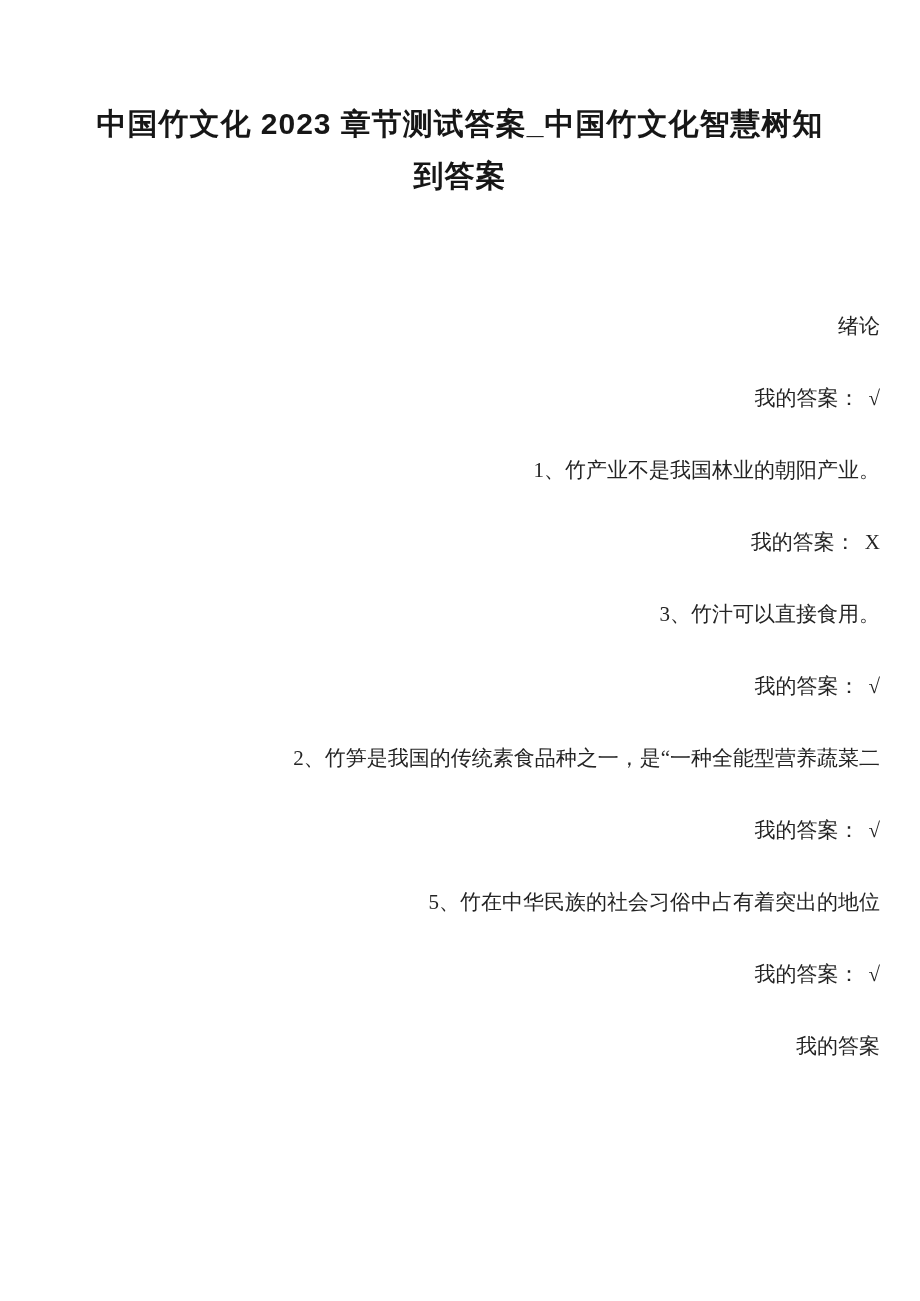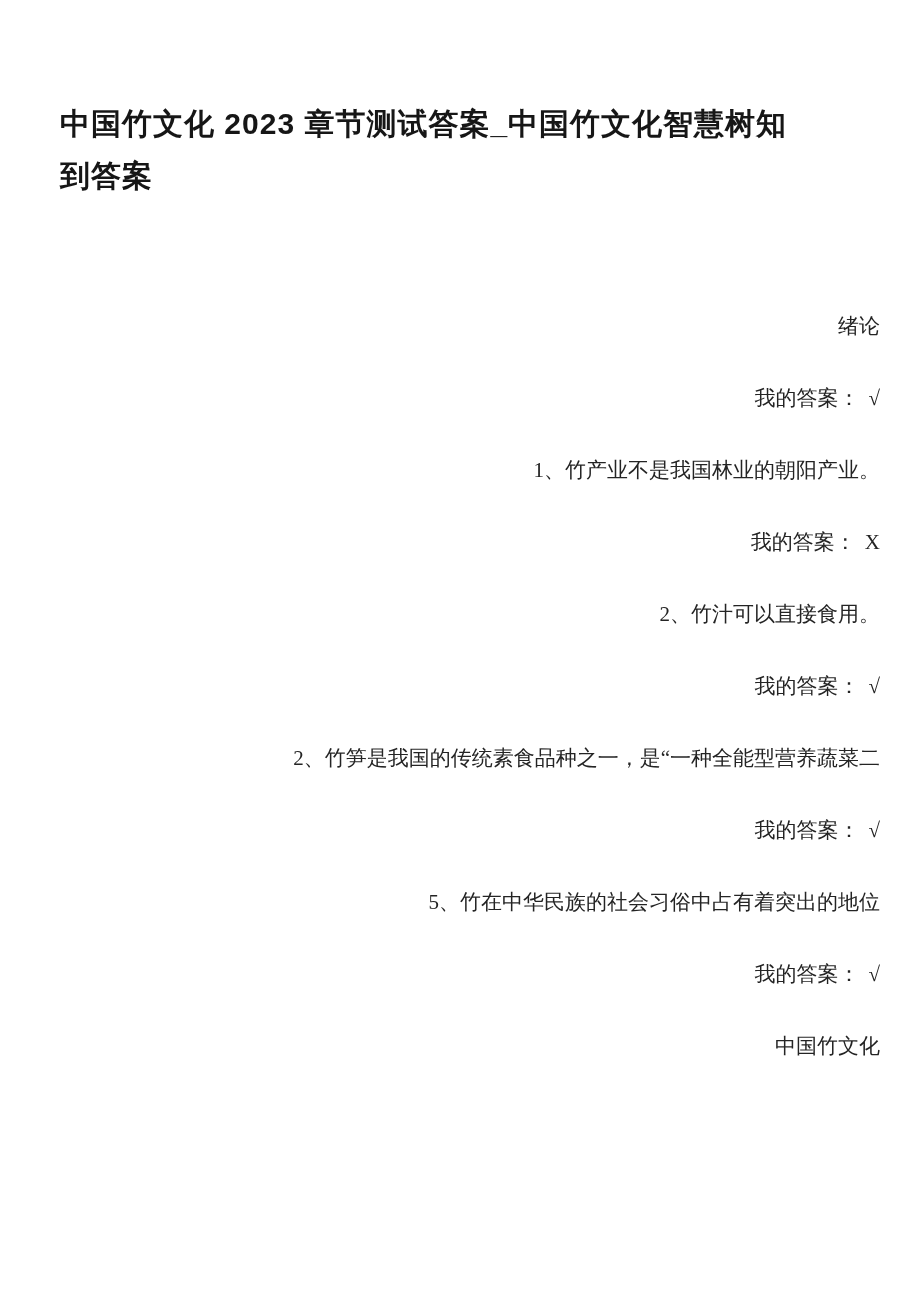--- a/index.html
+++ b/index.html
@@ -15,21 +15,21 @@
   .page {
     position: relative;
     width: 920px;
     height: 1301px;
     background: #ffffff;
     color: #1f1f1f;
     font-family: "Liberation Serif", "DejaVu Serif", serif;
   }
   .doc-title {
     margin: 98px 60px 0 60px;
-    text-align: left;
+    text-align: center;
     font-family: "Liberation Sans", "DejaVu Sans", sans-serif;
     font-weight: 700;
     font-size: 30px;
     line-height: 52px;
     color: #161616;
     letter-spacing: 1px;
   }
   .title-line {
     display: block;
   }
@@ -62,26 +62,26 @@
 
   <div class="doc-body">
 
     <p class="line">绪论</p>
 
     <p class="line"><span>我的答案：</span><span class="answer-value">√</span></p>
 
     <p class="line">1、竹产业不是我国林业的朝阳产业。</p>
     <p class="line"><span>我的答案：</span><span class="answer-value">X</span></p>
 
-    <p class="line">2、竹汁可以直接食用。</p>
+    <p class="line">3、竹汁可以直接食用。</p>
     <p class="line"><span>我的答案：</span><span class="answer-value">√</span></p>
 
     <p class="line">2、竹笋是我国的传统素食品种之一，是“一种全能型营养蔬菜二</p>
     <p class="line"><span>我的答案：</span><span class="answer-value">√</span></p>
 
     <p class="line">5、竹在中华民族的社会习俗中占有着突出的地位</p>
     <p class="line"><span>我的答案：</span><span class="answer-value">√</span></p>
 
-    <p class="line">中国竹文化</p>
+    <p class="line">我的答案</p>
 
   </div>
 
 </div>
 
 </body></html>

